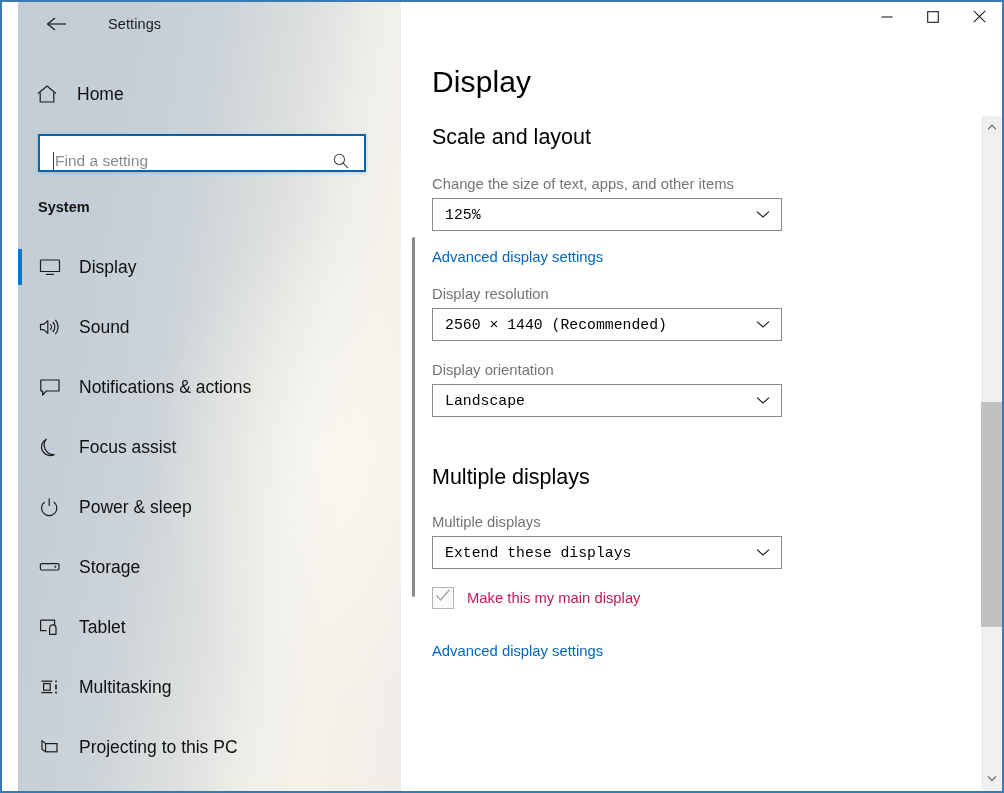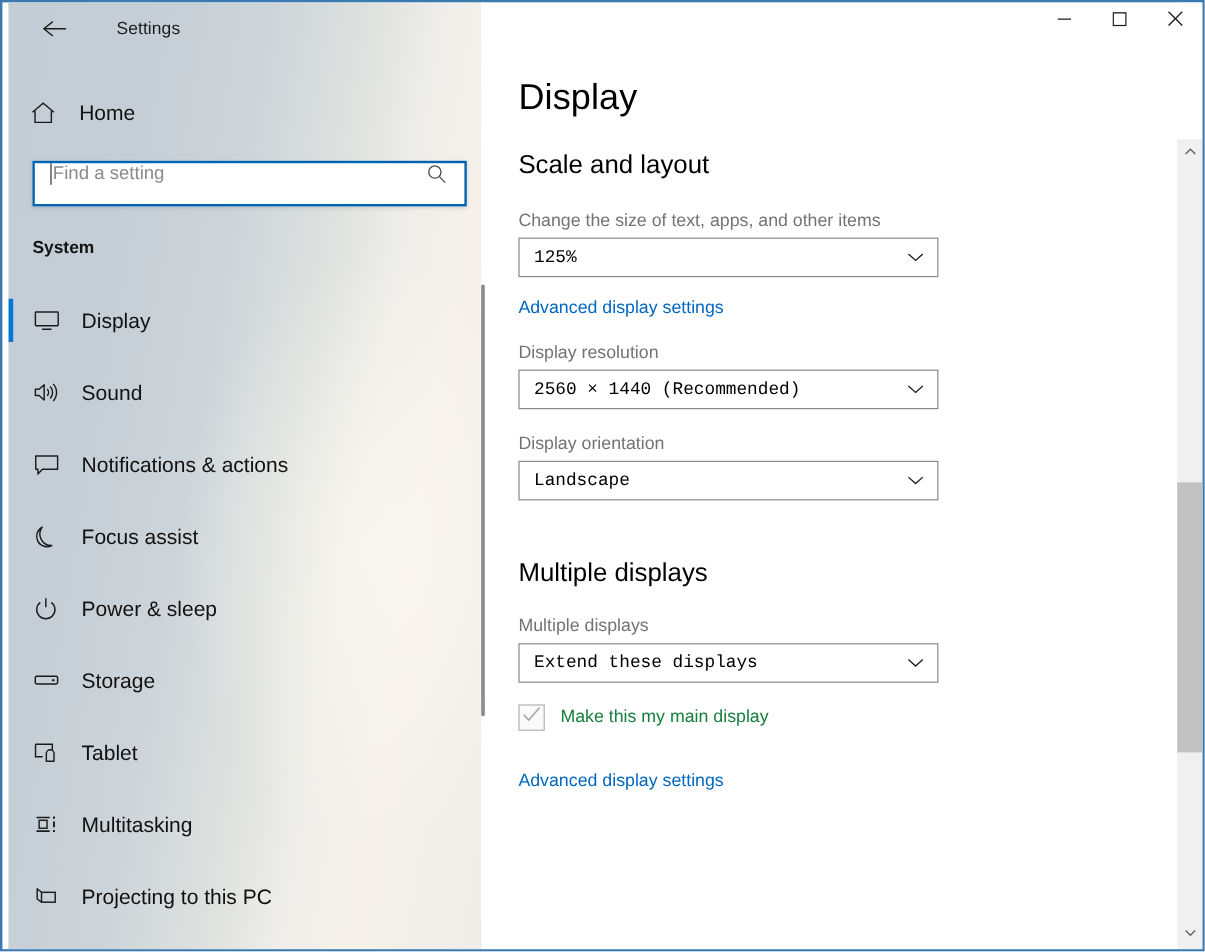--- a/index.html
+++ b/index.html
@@ -17,21 +17,21 @@
     width: 1004px;
     height: 793px;
     border: 2px solid #3a7ab0;
     background: #ffffff;
     overflow: hidden;
   }
 
   
   #sidebar {
     position: absolute;
-    left: 5px; top: 0;
+    left: 16px; top: 0;
     width: 399px;
     height: 789px;
     background:
       linear-gradient(100deg,
         #c3cdd6 0%,
         #c5ced6 22%,
         #cdd4d9 40%,
         #dde0de 55%,
         #efeeea 68%,
         #f5f1ea 78%,
@@ -85,26 +85,26 @@
   #home-label {
     font-size: 17.5px;
     color: #111;
     margin-left: 7px;
   }
 
   #search-wrap {
     position: relative;
     z-index: 3;
     margin: 18px 0 0 20px;
-    width: 362px;
+    width: 328px;
     height: 38px;
     background: #ffffff;
     border: 2px solid #0063b1;
     display: flex;
-    align-items: flex-start;
+    align-items: flex-end;
     box-shadow: 0 1px 3px rgba(80,90,100,0.22);
   }
   #search-caret {
     width: 1px; height: 18px; background: #333; margin-left: 13px;
   }
   #search-input {
     flex: 1;
     border: none; outline: none;
     background: transparent;
     font-family: "Liberation Sans", sans-serif;
@@ -261,21 +261,21 @@
   }
   #main-display-checkbox {
     width: 22px; height: 22px;
     border: 1px solid #b3b3b3;
     background: #fafafa;
     display: flex; align-items: center; justify-content: center;
   }
   #main-display-label {
     margin-left: 13px;
     font-size: 14.8px;
-    color: #15803d;
+    color: #be185d;
   }
 
   
   #main-scrollbar {
     position: absolute;
     right: 0; top: 0;
     width: 21px;
     height: 789px;
     background: #f0f0f0;
     z-index: 4;

